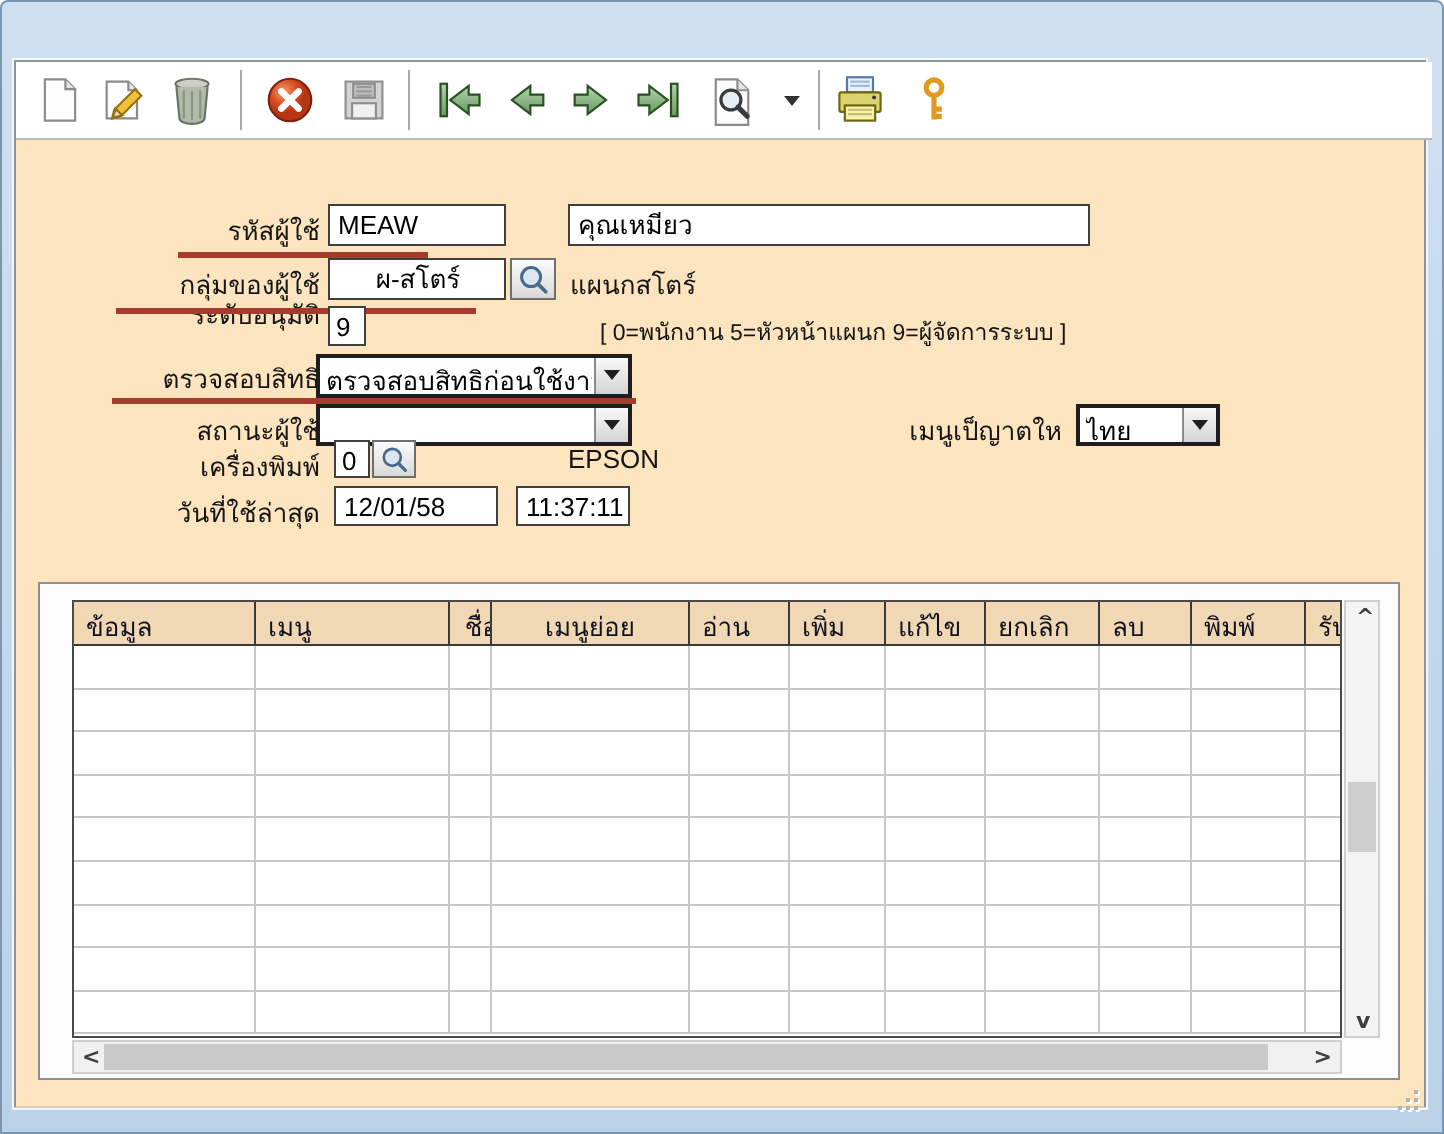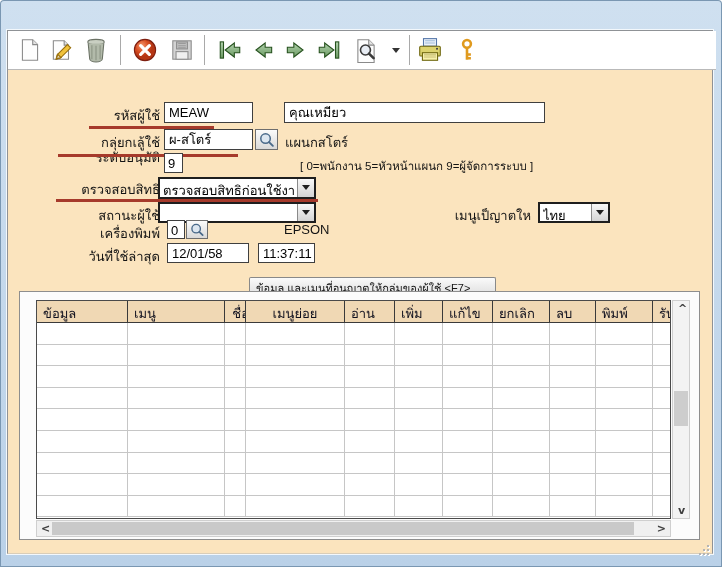--- a/index.html
+++ b/index.html
@@ -156,30 +156,30 @@
               <path d="M6.5 16.5h11M6.5 18.5h11" stroke="#C8BE72"></path>
               <circle cx="18.5" cy="10.8" r="0.9" fill="#334"></circle>
             </svg></div>
           <div class="tbtn" style="left: 446px;"><svg viewBox="0 0 24 24">
               <circle cx="12" cy="6.3" r="3.6" fill="none" stroke="#E09A1E" stroke-width="2.4"></circle>
               <path d="M12 10v11M12 16.2h3.6M12 19.6h3.6" stroke="#E09A1E" stroke-width="2.4" fill="none"></path>
             </svg></div>
         </div>
       <div id="form">
           <div class="flabel" style="top:74px;">รหัสผู้ใช้</div>
-          <div class="flabel" style="top:101px;">กลุ่ยกเลู้ใช้</div>
+          <div class="flabel" style="top:101px;">กลุ่มของผู้ใช้</div>
           <div class="flabel" style="top:116px;">ระดับอนุมัติ</div>
           <div class="flabel" style="top:148px;">ตรวจสอบสิทธิ</div>
           <div class="flabel" style="top:174px;">สถานะผู้ใช้</div>
           <div class="flabel" style="top:192px;">เครื่องพิมพ์</div>
           <div class="flabel" style="top:215px;">วันที่ใช้ล่าสุด</div>
           <div class="tinput" style="left:156px; top:71px; width:89px; height:21px;">MEAW</div>
           <div class="tinput" style="left:276px; top:71px; width:261px; height:21px;">คุณเหมียว</div>
           <div class="redline" style="left:81px; top:95px; width:125px;"></div>
-          <div class="tinput" style="left:156px; top:98px; width:89px; height:21px;">ผ-สโตร์</div>
+          <div class="tinput" style="left:156px; top:98px; width:89px; height:21px;text-align:center;">ผ-สโตร์</div>
           <div class="magbtn" style="left:247px; top:98px; width:23px; height:21px;"><svg viewBox="0 0 22 20">
               <circle cx="10" cy="9" r="5" fill="#DCE6F0" stroke="#4A6A8A" stroke-width="1.6"></circle>
               <path d="M13.7 12.7l4 4" stroke="#4A6A8A" stroke-width="2" stroke-linecap="round"></path>
             </svg></div>
           <div class="statictext" style="left:277px; top:101px;">แผนกสโตร์</div>
           <div class="redline" style="left:50px; top:123px; width:180px;"></div>
           <div class="tinput" style="left:156px; top:122px; width:19px; height:20px; padding-left:3px;">9</div>
           <div class="statictext" style="left:292px; top:126px; font-size:11.5px;">[ 0=พนักงาน  5=หัวหน้าแผนก  9=ผู้จัดการระบบ ]</div>
           <div class="combo" style="left:150px; top:146px; width:158px; height:22px;">
             <span class="ctext">ตรวจสอบสิทธิก่อนใช้งาน</span>
@@ -196,21 +196,20 @@
           </div>
           <div class="tinput" style="left:159px; top:189px; width:18px; height:19px; padding-left:3px;">0</div>
           <div class="magbtn" style="left:178px; top:189px; width:22px; height:19px;"><svg viewBox="0 0 22 20">
               <circle cx="10" cy="9" r="5" fill="#DCE6F0" stroke="#4A6A8A" stroke-width="1.6"></circle>
               <path d="M13.7 12.7l4 4" stroke="#4A6A8A" stroke-width="2" stroke-linecap="round"></path>
             </svg></div>
           <div class="statictext" style="left:276px; top:191px;">EPSON</div>
           <div class="tinput" style="left:159px; top:212px; width:82px; height:20px;">12/01/58</div>
           <div class="tinput" style="left:250px; top:212px; width:57px; height:20px;">11:37:11</div>
         </div>
-      <div id="tab2" class="tab">ข้อมูล และเมนูที่อนุญาตให้กลุ่มของผู้ใช้  &lt;F7&gt;</div>
       <div id="panel"></div>
       <div id="grid">
           <div class="grow ghead">
             <div class="gcell c0" style="width: 91px;">ข้อมูล</div>
             <div class="gcell c1" style="width: 97px;">เมนู</div>
             <div class="gcell c2" style="width: 21px;">
               <span>ชื่อ</span>
             </div>
             <div class="gcell c3" style="width: 99px;">เมนูย่อย</div>
             <div class="gcell c4" style="width: 50px;">อ่าน</div>

